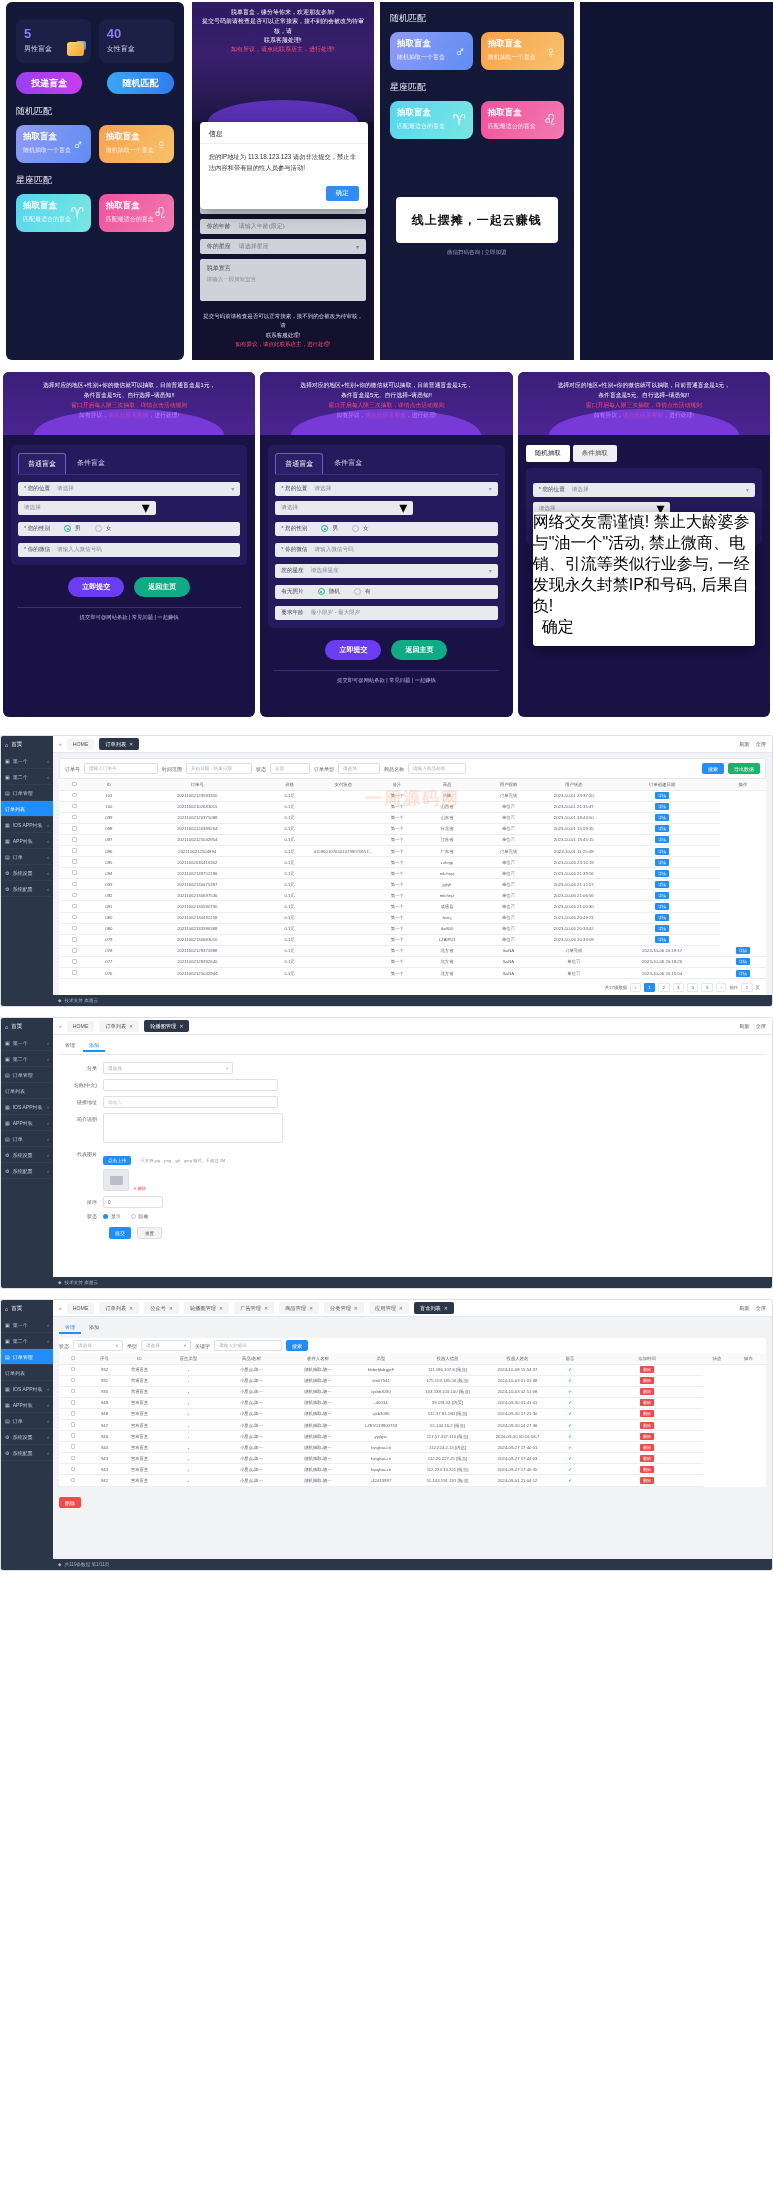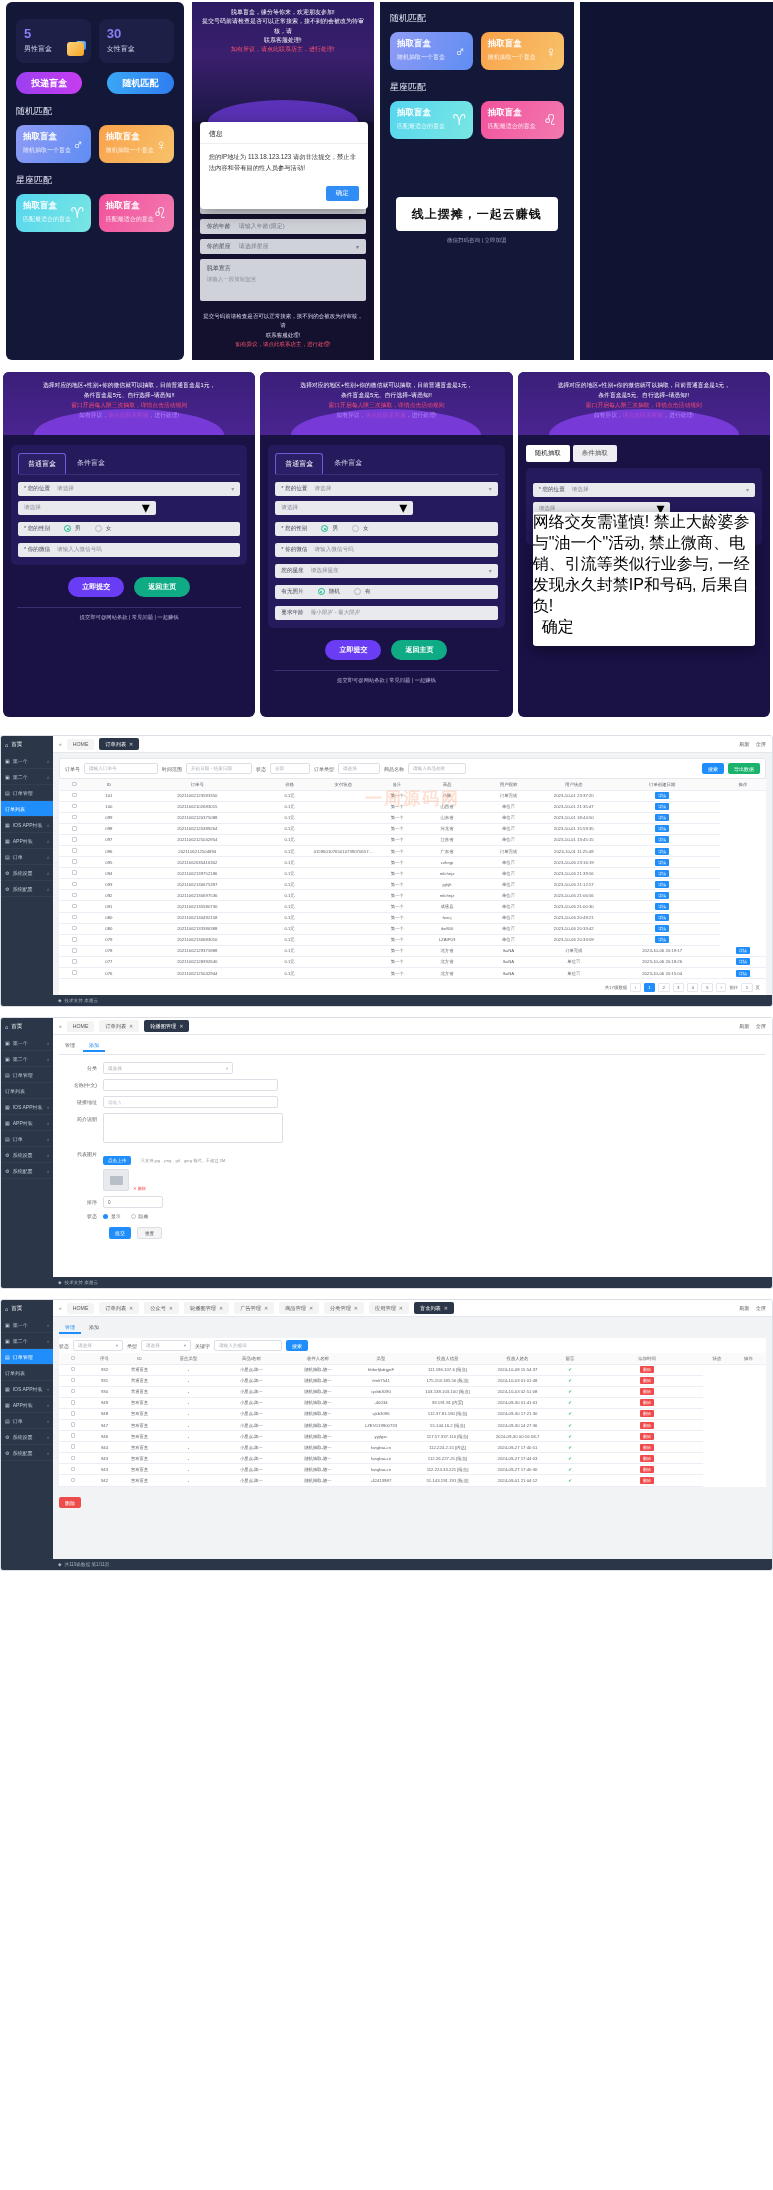--- a/index.html
+++ b/index.html
@@ -82,21 +82,21 @@
   .fmrow { background:#cfd2d8; border-radius:2px; margin:5px 8px; height:15px; display:flex; align-items:center; padding:0 7px; gap:8px;}
   .fmrow .lbl { font-size:6px; color:#4a4a55;}
   .fmrow .ph { font-size:6px; color:#7b7b88;}
   .fmbox { background:#cfd2d8; border-radius:2px; margin:5px 8px; height:42px; padding:5px 7px;}
   .fmbox .lbl { font-size:6px; color:#4a4a55;}
   .fmbox .ph { font-size:5.5px; color:#8b8b97; margin-top:3px;}
 
   .footnote { color:#d8d9ea; font-size:5.5px; text-align:center; line-height:1.7; padding:6px 10px;}
   .footnote .r { color:#ff5470; }
 
-  .adbanner { background:#ffffff; border-radius:4px; margin:6px; height:34px; display:flex; align-items:center; justify-content:center;}
+  .adbanner { background:#ffffff; border-radius:4px; margin:6px; height:46px; display:flex; align-items:center; justify-content:center;}
   .adbanner span { font-size:12px; font-weight:bold; color:#111; letter-spacing:1px;}
   .adsub { text-align:center; font-size:5.5px; color:#9aa0c0; margin-top:4px;}
 
   
   #block2 { top:372px; height:345px; background:#fff; display:flex; gap:5px; padding:0 3px;}
   .fscreen { flex:1; background:#1a1145; border-radius:6px; overflow:hidden; position:relative; }
   .fnotice { background:linear-gradient(180deg,#3a1f79,#4a2490); padding:8px 9px 14px; position:relative; overflow:hidden;}
   .fnotice p { color:#fff; font-size:5.8px; text-align:center; line-height:1.75;}
   .fnotice .red { color:#ff4d6d; }
   .fnotice .arc { position:absolute; bottom:-26px; left:50%; transform:translateX(-50%);
@@ -176,21 +176,21 @@
   <div class="phone p1">
 
     <div class="statrow">
       <div class="statcard">
         <div class="num">5</div>
         <div class="lb">男性盲盒</div>
         <div class="emo2"></div>
         <div class="emo"></div>
       </div>
       <div class="statcard">
-        <div class="num">30</div>
+        <div class="num">40</div>
         <div class="lb">女性盲盒</div>
       </div>
     </div>
 
     <div class="pillrow">
       <div class="pill a">投递盲盒</div>
       <div class="pill b">随机匹配</div>
     </div>
 
     <div class="sechead">随机匹配</div>

